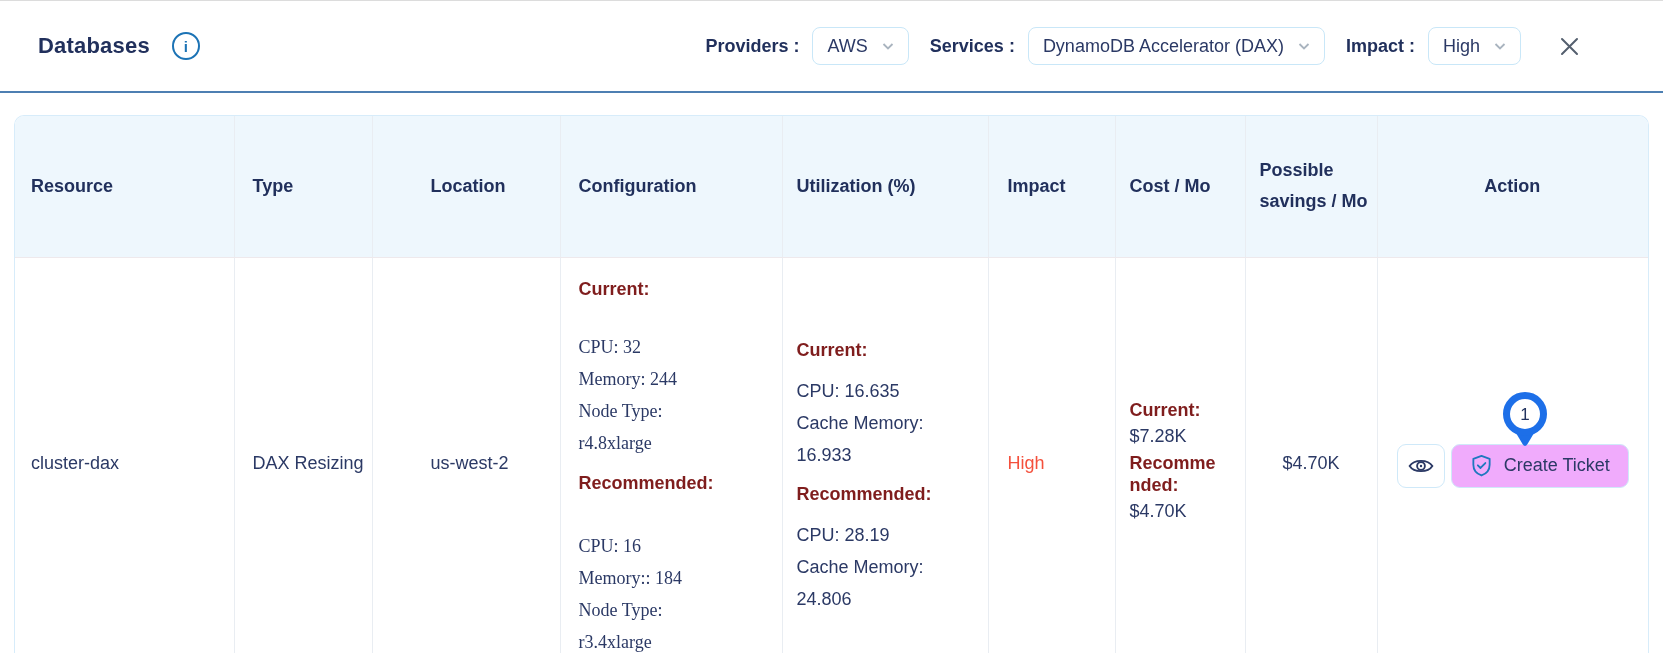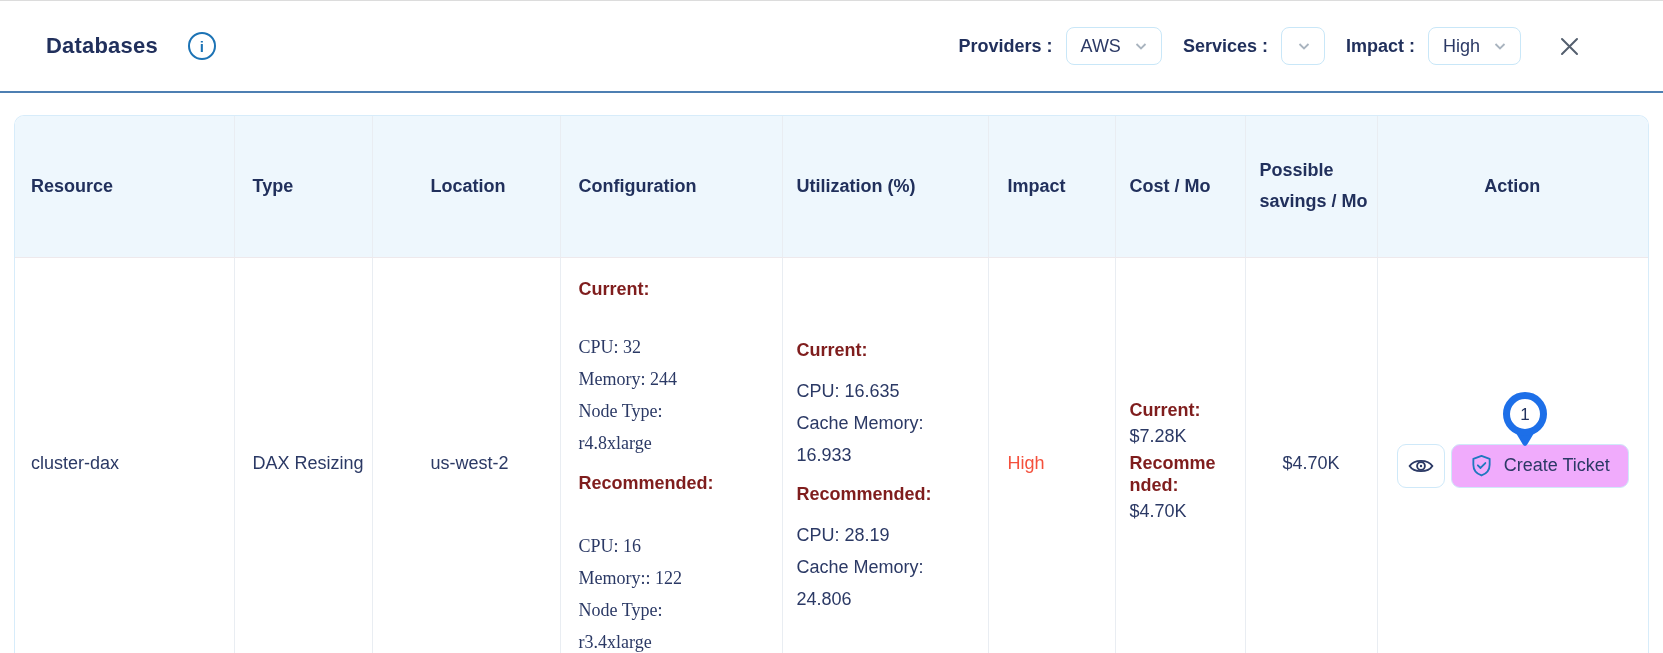--- a/index.html
+++ b/index.html
@@ -10,21 +10,21 @@
     font-family:"Liberation Sans", sans-serif;
     border-top:1px solid #dcdcdc;
   }
 
   
   .topbar{
     height:92px; display:flex; align-items:center; justify-content:space-between;
     padding:0 78px 0 30px; border-bottom:2px solid #4d7fb2; background:#fff;
   }
   .title-wrap{ display:flex; align-items:center; gap:14px; }
-  .page-title{ margin:16px; font-size:22px; font-weight:bold; color:#21305c; letter-spacing:.2px; }
+  .page-title{ margin:8px; font-size:22px; font-weight:bold; color:#21305c; letter-spacing:.2px; }
   .info-icon{
     width:28px; height:28px; border:2.5px solid #1c73b5; border-radius:50%;
     display:flex; align-items:center; justify-content:center;
     color:#1c73b5; font-size:15px; font-weight:bold; cursor:pointer;
   }
   .filters{ display:flex; align-items:center; gap:13px; }
   .filter-label{ font-size:18px; font-weight:bold; color:#21305c; white-space:nowrap; }
   .dropdown{
     display:flex; align-items:center; gap:12px; height:38px;
     border:1px solid #c9e7f8; border-radius:8px; background:#fff;
@@ -103,20 +103,21 @@
   <div class="filters">
     <span class="filter-label">Providers :</span>
     <div class="dropdown">
       <span>AWS</span>
       <svg class="chev" width="16" height="16" viewBox="0 0 16 16">
           <polyline points="3.5,6 8,10.5 12.5,6" fill="none" stroke="#a9b4bf" stroke-width="1.8"></polyline>
         </svg>
     </div>
     <span class="filter-label">Services :</span>
     <div class="dropdown">
+      <span>DynamoDB Accelerator (DAX)</span>
       <svg class="chev" width="16" height="16" viewBox="0 0 16 16">
           <polyline points="3.5,6 8,10.5 12.5,6" fill="none" stroke="#a9b4bf" stroke-width="1.8"></polyline>
         </svg>
     </div>
     <span class="filter-label">Impact :</span>
     <div class="dropdown">
       <span>High</span>
       <svg class="chev" width="16" height="16" viewBox="0 0 16 16">
           <polyline points="3.5,6 8,10.5 12.5,6" fill="none" stroke="#a9b4bf" stroke-width="1.8"></polyline>
         </svg>
@@ -161,21 +162,21 @@
         <td class="c2 td-simple">DAX Resizing</td>
         <td class="c3 td-simple">us-west-2</td>
         <td class="c4 td-config">
           <div class="block-label cfg-gap1">Current:</div>
           <div class="cfg-line">CPU: 32</div>
           <div class="cfg-line">Memory: 244</div>
           <div class="cfg-line">Node Type:</div>
           <div class="cfg-line">r4.8xlarge</div>
           <div class="block-label cfg-rec">Recommended:</div>
           <div class="cfg-line">CPU: 16</div>
-          <div class="cfg-line">Memory:: 122</div>
+          <div class="cfg-line">Memory:: 184</div>
           <div class="cfg-line">Node Type:</div>
           <div class="cfg-line">r3.4xlarge</div>
         </td>
         <td class="c5 td-util">
           <div class="util-inner">
             <div class="block-label util-lbl1">Current:</div>
             <div class="util-line">CPU: 16.635</div>
             <div class="util-line">Cache Memory: 16.933</div>
             <div class="block-label util-rec">Recommended:</div>
             <div class="util-line">CPU: 28.19</div>

